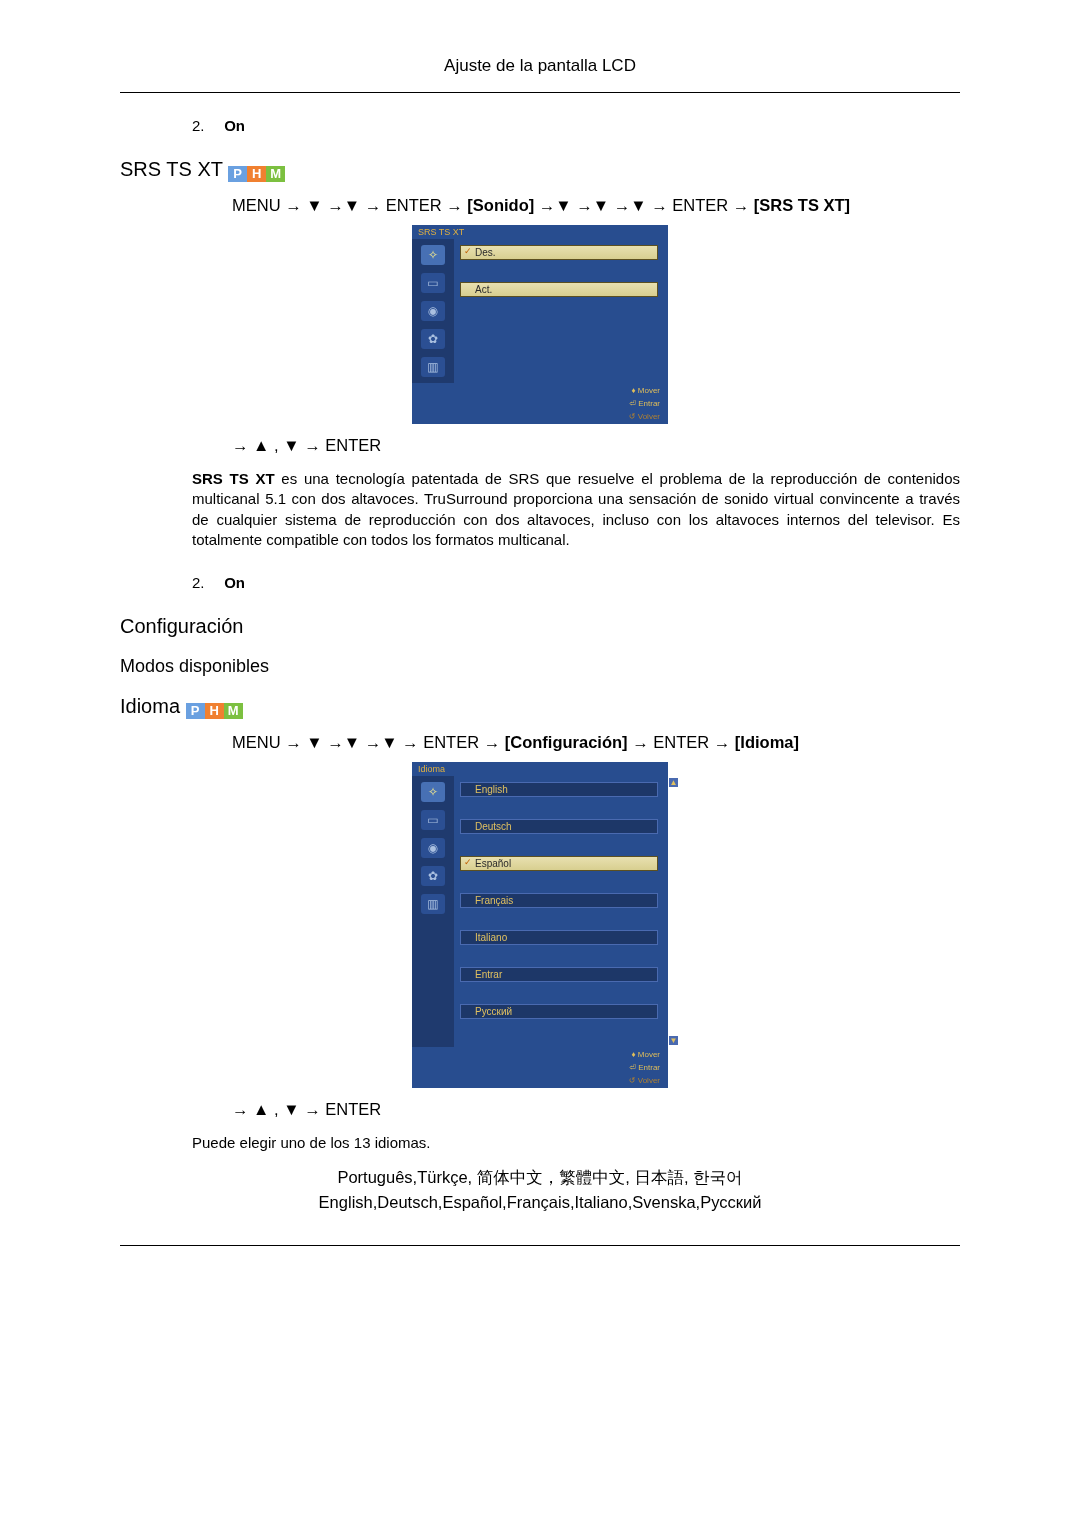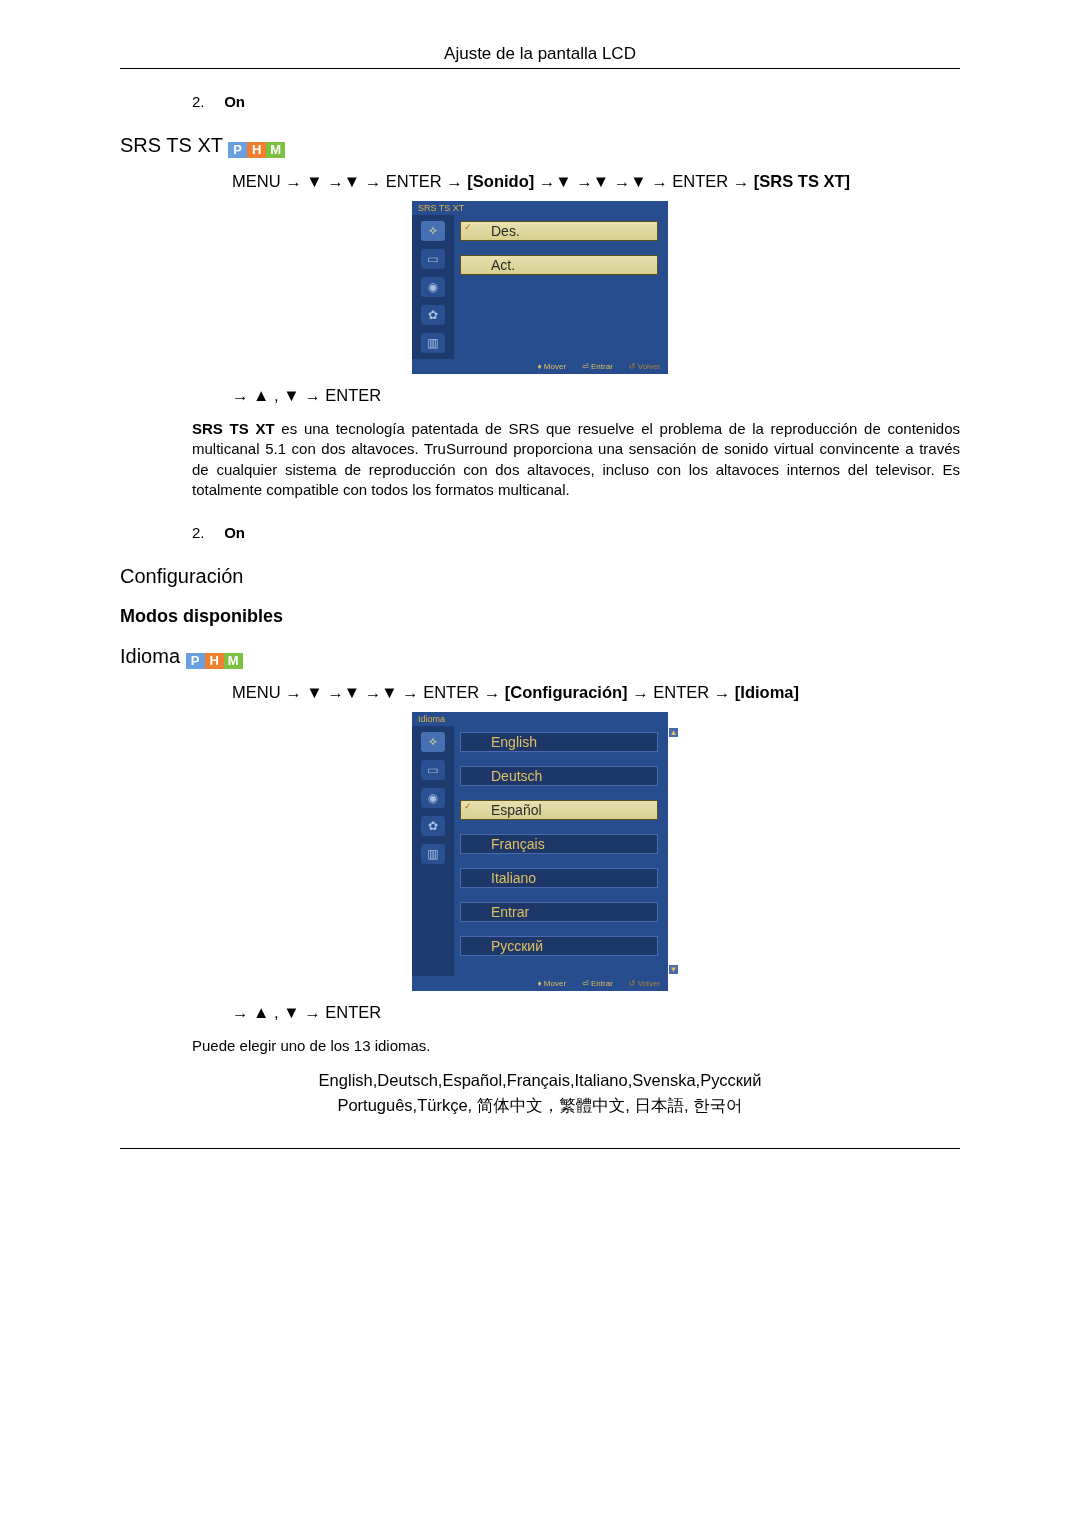--- a/index.html
+++ b/index.html
@@ -21,28 +21,27 @@
     margin: 0 120px;
   }
   .rule-bottom {
     border: none;
     border-top: 1px solid #000;
     margin: 6px 120px 0 120px;
   }
   .header-title {
     text-align: center;
     font-size: 17px;
-    margin: 4px 0;
+    margin: 16px 0;
   }
   .content {
     margin: 0 120px;
   }
   .indent {
     margin-left: 72px;
-    font-weight: bold;
   }
   .ol-plain {
     list-style: none;
     padding: 0;
     margin: 24px 0 24px 72px;
     font-size: 15px;
   }
   .ol-plain li {
     margin: 8px 0;
   }
@@ -117,23 +116,23 @@
   .osd-right {
     flex: 1;
     background: #284d8f;
     padding: 6px 10px 6px 6px;
     min-height: 132px;
   }
   .osd-opt {
     background: linear-gradient(#e8e0b0, #d8cf90);
     border: 1px solid #5c5020;
     color: #2a2a2a;
-    font-size: 14px;
-    padding: 1px 30px;
-    margin-bottom: 14px;
+    font-size: 10px;
+    padding: 1px 14px;
+    margin-bottom: 22px;
     position: relative;
   }
   .osd-opt.sel::before {
     content: "✓";
     position: absolute;
     left: 3px;
     top: 0;
     color: #c06000;
     font-size: 9px;
   }
@@ -143,21 +142,22 @@
     color: #e0c060;
   }
   .osd-foot {
     background: #284d8f;
     color: #e0be5a;
     font-size: 8px;
     text-align: right;
     padding: 3px 8px;
     display: flex;
     justify-content: flex-end;
-    gap: 16px;
+    gap: 4px;
+    flex-direction: column;
   }
   .osd-foot span.dim { color: #b08030; }
   .scroll-ind {
     position: absolute;
     right: -10px;
     width: 9px;
     height: 9px;
     background: #4a6ab0;
     color: #e0c060;
     font-size: 8px;
@@ -313,21 +313,21 @@
       </div>
     </div>
 
     <div class="nav-line">
       <span>→ </span><span>▲</span><span> , </span><span>▼</span><span> → ENTER</span>
     </div>
 
     <p class="para" style="text-align:left">Puede elegir uno de los 13 idiomas.</p>
 
     <div class="lang-block">
+      <div>Português,Türkçe, 简体中文，繁體中文, 日本語, 한국어</div>
       <div>English,Deutsch,Español,Français,Italiano,Svenska,Русский</div>
-      <div>Português,Türkçe, 简体中文，繁體中文, 日本語, 한국어</div>
     </div>
 
   </div>
 
   <hr class="rule-bottom">
 
 </div>
 
 </body></html>

